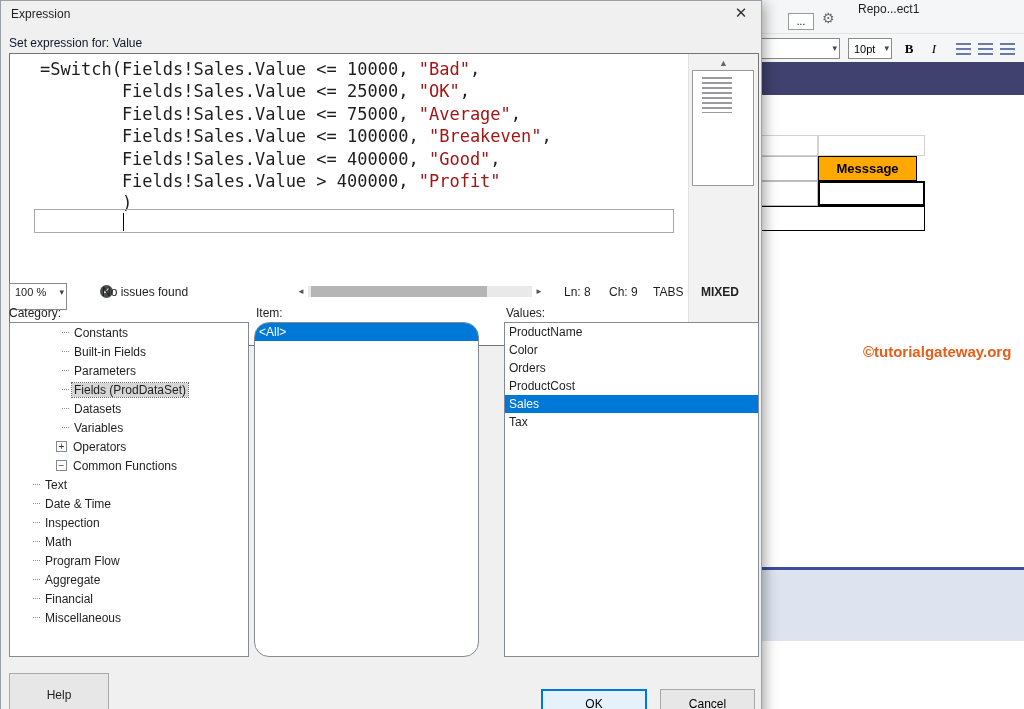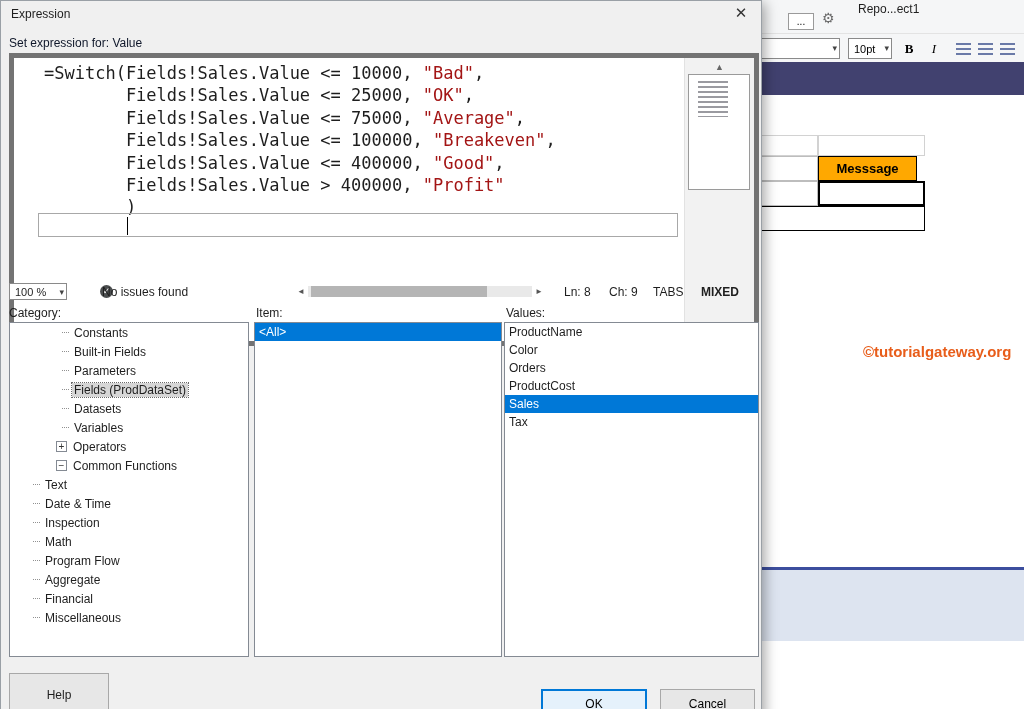--- a/index.html
+++ b/index.html
@@ -49,56 +49,56 @@
 
   
   .dialog{position:absolute;left:0;top:0;width:762px;height:732px;background:#f0f0f0;
     border:1px solid #9aa0a6;box-shadow:3px 3px 12px rgba(0,0,0,.35);}
   .titlebar{position:absolute;top:0;left:0;right:0;height:28px;}
   .dlg-title{position:absolute;left:10px;top:6px;font-size:12px;color:#1e1e1e;}
   .dlg-close{position:absolute;right:8px;top:3px;width:24px;height:20px;font-size:15px;color:#333;
     text-align:center;cursor:pointer;}
   .subtitle{position:absolute;left:8px;top:35px;font-size:12px;color:#0f172a;}
 
-  .editor-frame{position:absolute;left:8px;top:52px;width:750px;height:293px;background:#fff;border:5px solid #737373;padding-left:40px;}
+  .editor-frame{position:absolute;left:8px;top:52px;width:750px;height:293px;background:#fff;border:1px solid #737373;padding-left:40px;}
   .code-area{position:absolute;left:0;top:0;right:70px;bottom:0;padding:4px 0 0 30px;overflow:hidden;
     font-family:"DejaVu Sans Mono",monospace;font-size:17px;line-height:22.4px;color:#1e1e1e;}
   .code-line{white-space:pre;}
   .str{color:var(--string-red);}
   .current-line-box{position:absolute;left:24px;top:155px;width:640px;height:24px;border:1px solid #a8a8a8;}
   .caret{position:absolute;left:88px;top:3px;width:1px;height:18px;background:#000;}
   .editor-scroll{position:absolute;top:0;right:0;bottom:0;width:70px;background:#f2f2f2;border-left:1px solid #e2e2e2;}
   .sc-arrow{position:absolute;left:50%;transform:translateX(-50%);font-size:9px;color:#666;}
   .sc-up{top:4px;} .sc-down{bottom:6px;}
   .minimap{position:absolute;left:3px;right:4px;top:16px;height:90px;background:#fff;border:1px solid #9a9a9a;}
   .minimap-lines{margin:6px 0 0 9px;width:30px;height:36px;
     background:repeating-linear-gradient(to bottom,#9a9aa0 0 2px,transparent 2px 5px);}
   .minimap-empty{position:absolute;left:3px;right:4px;top:105px;height:27px;background:#fff;border:1px solid #9a9a9a;border-top:none;}
 
   .statusbar{position:absolute;left:0;top:281px;width:762px;height:20px;font-size:12px;color:#1e1e1e;}
-  .zoom-combo{position:absolute;left:8px;top:1px;width:58px;height:17px;background:#fff;border:1px solid #8a8a8a;
+  .zoom-combo{position:absolute;left:8px;top:1px;width:58px;height:27px;background:#fff;border:1px solid #8a8a8a;
     font-size:11px;padding:2px 0 0 5px;}
   .zoom-combo .combo-arrow{top:3px;}
   .check-icon{position:absolute;left:99px;top:3px;width:13px;height:13px;border-radius:50%;background:#4a4d4e;
     color:#fff;font-size:9px;line-height:13px;text-align:center;}
   .issues{position:absolute;left:101px;top:3px;}
   .hscroll{position:absolute;left:296px;top:3px;width:246px;height:13px;}
   .hs-arrow{position:absolute;top:2px;font-size:8px;color:#555;}
   .hs-left{left:0;} .hs-right{right:0;}
   .hs-track{position:absolute;left:11px;right:11px;top:1px;height:11px;background:#e9e9e9;}
   .hs-thumb{position:absolute;left:14px;top:1px;width:176px;height:11px;background:#b5b5b5;}
   .sb-item{position:absolute;top:3px;white-space:nowrap;}
   .sb-ln{left:563px;} .sb-ch{left:608px;} .sb-tabs{left:652px;text-align:center;} .sb-mixed{left:700px;font-weight:bold;}
 
   .panel-label{position:absolute;top:305px;font-size:12px;color:#1e1e1e;}
   .lbl-category{left:8px;} .lbl-item{left:255px;} .lbl-values{left:505px;}
 
   .listbox{position:absolute;top:321px;height:335px;background:#fff;border:1px solid #848a93;overflow:hidden;}
   .lb-category{left:8px;width:240px;}
-  .lb-item{left:253px;width:248px;}
+  .lb-item{left:253px;width:225px;border-radius:15px;}
   .lb-values{left:503px;width:255px;}
   .list-row{height:18px;line-height:18px;font-size:12px;padding-left:4px;white-space:nowrap;color:#1e1e1e;}
   .list-row.selected{background:var(--selection-blue);color:#fff;}
 
   .tree-item{height:19px;font-size:12px;display:flex;align-items:center;white-space:nowrap;color:#1e1e1e;}
   .tree-item.d0{padding-left:8px;margin-left:44px;}
   .tree-item.d1{padding-left:23px;}
   .tree-item.has-exp{padding-left:2px;}
   .dash{width:7px;height:1px;border-top:1px dotted #909090;margin-right:3px;flex:none;}
   .expander{width:11px;height:11px;border:1px solid #848a93;background:#fff;font-size:10px;line-height:9px;

